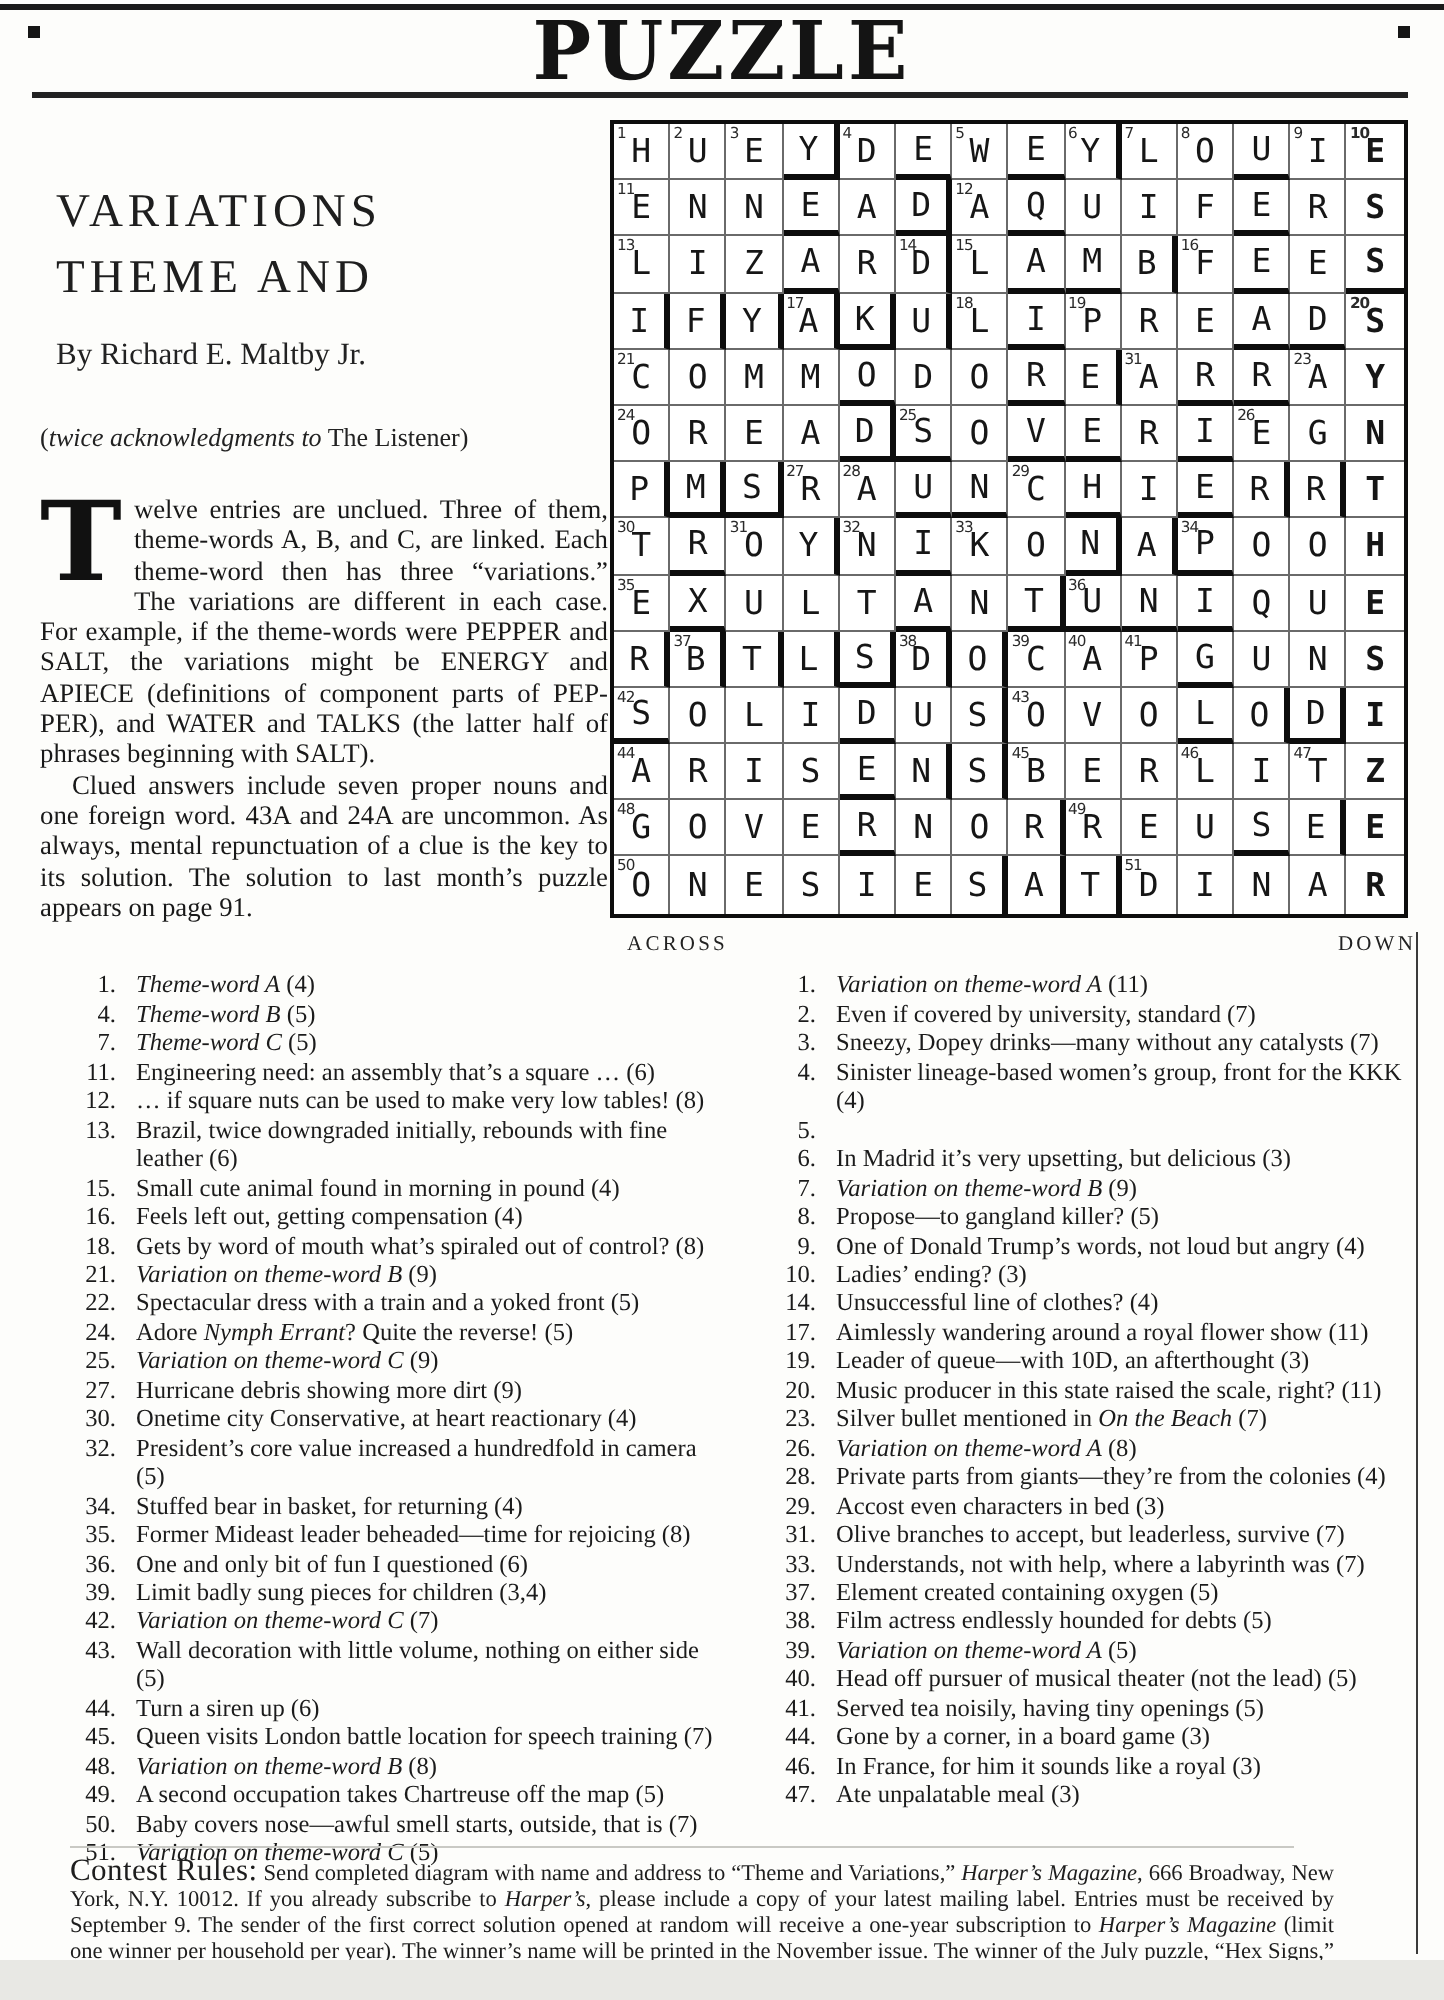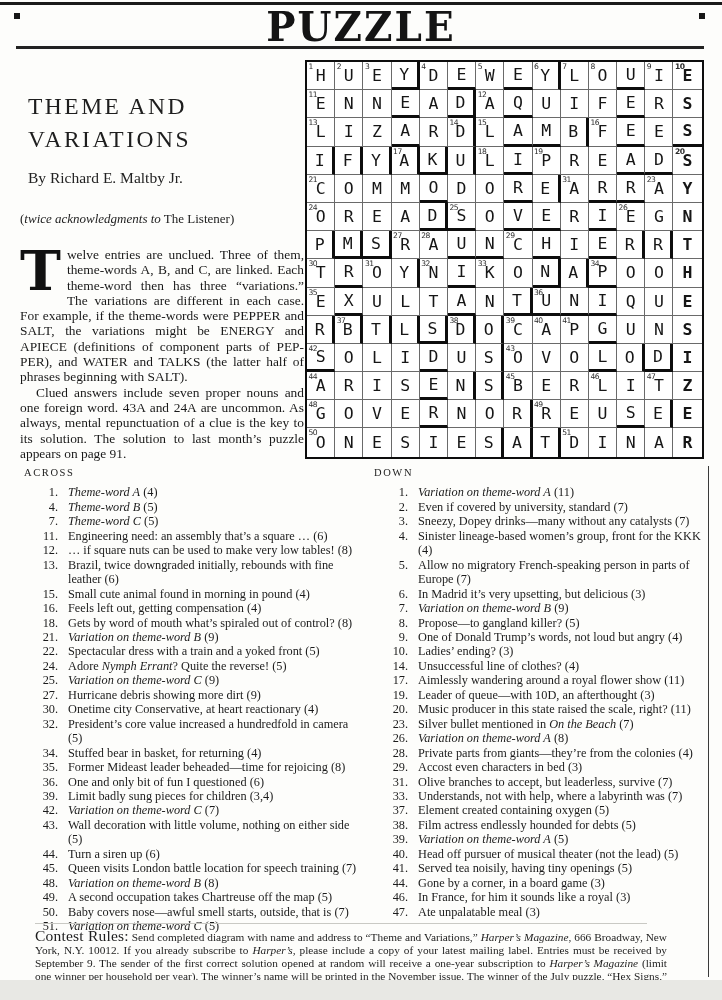--- a/index.html
+++ b/index.html
@@ -31,21 +31,21 @@
         font-family:"DejaVu Sans Mono", monospace;font-size:16.5px;color:#161616;}
   .cell.br{border-right:3px solid #0d0d0d;}
   .cell.bb{border-bottom:3px solid #0d0d0d;}
   .cell.lastc{border-right:none;font-weight:bold;} .cell.lastr{border-bottom:none;}
   .cell .cnumber{position:absolute;top:0px;left:1.5px;font-family:"DejaVu Sans",sans-serif;
         font-size:7.6px;line-height:9px;color:#2a2a2a;letter-spacing:-0.5px;}
   
   .clues{position:absolute;top:466px;font-size:12.3px;line-height:14.45px;color:#1b1b1b;}
   .clues.across{left:22px;width:342px;}
   .clues.down{left:372px;width:336px;}
-  .clue-header{font-size:10.5px;letter-spacing:1.6px;margin:0 0 5px 2px;color:#222;}
+  .clue-header{font-size:10.5px;letter-spacing:1.6px;margin:0 0 5px 2px;color:#222;text-align:right;}
   .clue-row{display:flex;}
   .clue-row .num{width:36px;text-align:right;padding-right:10px;flex:none;}
   .clue-row .txt{flex:1;}
   
   .vrule{position:absolute;left:708px;top:466px;width:1.4px;height:511px;background:#3a3a3a;}
   .rules-sep{position:absolute;left:35px;top:923px;width:612px;height:1px;background:#c9c9c4;}
   .contest{position:absolute;left:35px;top:929px;width:632px;font-size:11.3px;line-height:13.1px;
         text-align:justify;color:#1d1d1d;}
   .contest .lead{font-size:15.5px;letter-spacing:0.2px;}
   .footer{position:absolute;left:0;top:981px;width:708px;text-align:right;font-size:10.5px;color:#2b2b2b;padding-left:37px;}
@@ -62,22 +62,22 @@
   <div class="corner-sq left"></div>
   <div class="corner-sq right"></div>
 
   <div class="masthead">
     <span class="word">PUZZLE</span>
   </div>
   <div class="header-rule"></div>
 
   <div class="leftcol">
     <div class="title">
+      <div>VARIATIONS</div>
       <div>THEME AND</div>
-      <div>VARIATIONS</div>
     </div>
     <div class="byline">By Richard E. Maltby Jr.</div>
     <div class="ack" id="ack">(<i>twice acknowledgments to</i> The Listener)</div>
     <div class="intro">
       <div>
         <span class="dropcap">T</span><span>welve entries are unclued. Three of them, theme-words A, B, and C, are linked. Each theme-word then has three “variations.” The variations are different in each case. For example, if the theme-words were PEPPER and SALT, the variations might be ENERGY and APIECE (definitions of component parts of PEP-PER), and WATER and TALKS (the latter half of phrases beginning with SALT).</span>
       </div>
       <div class="para2">Clued answers include seven proper nouns and one foreign word. 43A and 24A are uncommon. As always, mental repunctuation of a clue is the key to its solution. The solution to last month’s puzzle appears on page 91.</div>
     </div>
   </div>
@@ -856,21 +856,20 @@
         <div class="clue-row">
           <div class="num">3.</div>
           <div class="txt">Sneezy, Dopey drinks—many without any catalysts (7)</div>
         </div>
         <div class="clue-row">
           <div class="num">4.</div>
           <div class="txt">Sinister lineage-based women’s group, front for the KKK (4)</div>
         </div>
         <div class="clue-row">
           <div class="num">5.</div>
-          <div class="txt">Allow no migratory French-speaking person in parts of Europe (7)</div>
         </div>
         <div class="clue-row">
           <div class="num">6.</div>
           <div class="txt">In Madrid it’s very upsetting, but delicious (3)</div>
         </div>
         <div class="clue-row">
           <div class="num">7.</div>
           <div class="txt"><i>Variation on theme-word B</i> (9)</div>
         </div>
         <div class="clue-row">

